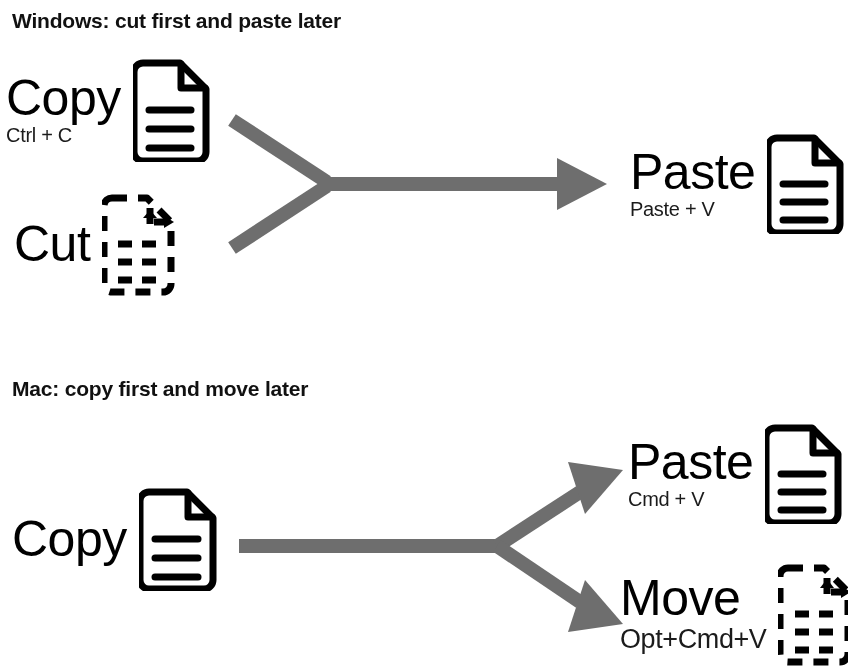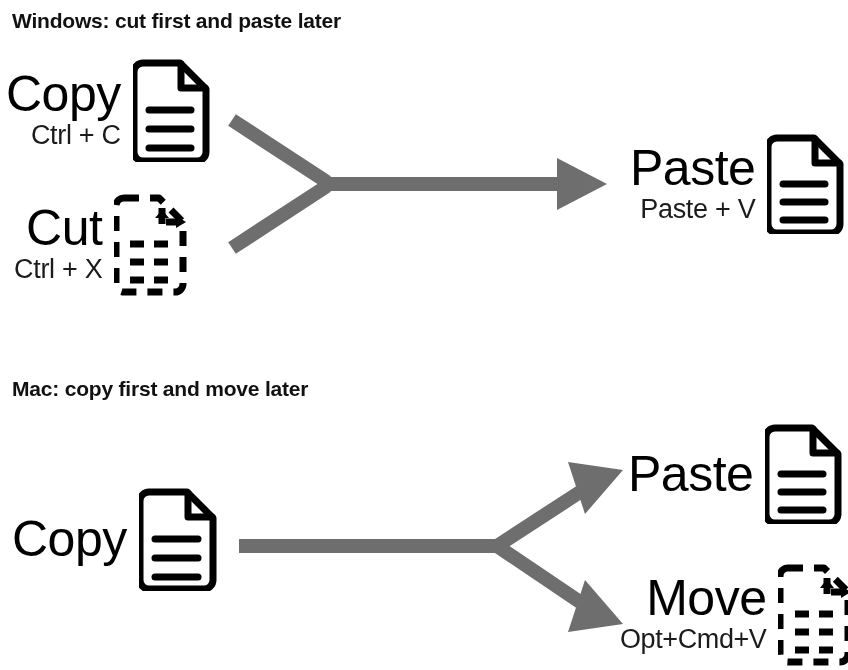--- a/index.html
+++ b/index.html
@@ -42,36 +42,35 @@
   .node {
     position: absolute;
     display: flex;
     flex-direction: row;
     align-items: center;
     white-space: nowrap;
   }
   .node-text {
     display: flex;
     flex-direction: column;
-    align-items: flex-end;
     justify-content: center;
     line-height: 1;
   }
   .node-label {
     font-family: "Liberation Sans", "DejaVu Sans", sans-serif;
     font-weight: normal;
     font-size: 50px;
     line-height: 0.98;
     color: #000000;
     letter-spacing: -0.5px;
   }
   .node-shortcut {
     font-family: "Liberation Sans", "DejaVu Sans", sans-serif;
     font-weight: normal;
-    font-size: 27px;
+    font-size: 20px;
     line-height: 1.05;
     color: #1b1b1b;
     margin-top: 2px;
     letter-spacing: -0.3px;
   }
   .node-shortcut.tight {
     font-size: 27px;
     letter-spacing: -0.4px;
   }
   .icon-wrap {
@@ -117,21 +116,20 @@
         <line x1="16" y1="52" x2="58" y2="52" stroke="#000000" stroke-width="7" stroke-linecap="round"></line>
         <line x1="16" y1="71" x2="58" y2="71" stroke="#000000" stroke-width="7" stroke-linecap="round"></line>
         <line x1="16" y1="90" x2="58" y2="90" stroke="#000000" stroke-width="7" stroke-linecap="round"></line>
       </svg>
     </span>
   </div>
 
   <div class="node" id="node-cut-win">
     <div class="node-text">
       <div class="node-label">Cut</div>
-      <div class="node-shortcut">Ctrl + X</div>
     </div>
     <span class="icon-wrap">
       <svg width="80" height="104" viewBox="0 0 80 104" aria-hidden="true">
         <path d="M10 6 H45 L69 30 V92 A8 8 0 0 1 61 100 H10 A8 8 0 0 1 2 92 V14 A8 8 0 0 1 10 6 Z" fill="#ffffff" stroke="#000000" stroke-width="7" stroke-linejoin="round" stroke-linecap="butt" stroke-dasharray="15 11"></path>
         <line x1="16" y1="52" x2="55" y2="52" stroke="#000000" stroke-width="7" stroke-linecap="butt" stroke-dasharray="14 10"></line>
         <line x1="16" y1="70" x2="55" y2="70" stroke="#000000" stroke-width="7" stroke-linecap="butt" stroke-dasharray="14 10"></line>
         <line x1="16" y1="88" x2="55" y2="88" stroke="#000000" stroke-width="7" stroke-linecap="butt" stroke-dasharray="14 10"></line>
         <path d="M48 32 V16" fill="none" stroke="#000000" stroke-width="7" stroke-linecap="butt"></path>
         <path d="M48 18 L41 26 L55 26 Z" fill="#000000"></path>
         <path d="M52 30 H64" fill="none" stroke="#000000" stroke-width="7" stroke-linecap="butt"></path>
@@ -184,20 +182,21 @@
     <path d="M4 98 H268" stroke="#6e6e6e" stroke-width="14" stroke-linecap="butt" fill="none"></path>
     <path d="M262 98 L345 44" stroke="#6e6e6e" stroke-width="14" stroke-linecap="butt" fill="none"></path>
     <path d="M262 98 L345 154" stroke="#6e6e6e" stroke-width="14" stroke-linecap="butt" fill="none"></path>
     <path d="M333 14 L388 22 L350 66 Z" fill="#6e6e6e"></path>
     <path d="M350 132 L388 176 L333 184 Z" fill="#6e6e6e"></path>
   </svg>
 
   <div class="node" id="node-paste-mac">
     <div class="node-text">
       <div class="node-label">Paste</div>
+      <div class="node-shortcut">Cmd + V</div>
     </div>
     <span class="icon-wrap">
       <svg width="78" height="100" viewBox="0 0 78 100" aria-hidden="true">
         <path d="M10 4 H47 L73 30 V90 A9 9 0 0 1 64 99 H10 A9 9 0 0 1 1 90 V13 A9 9 0 0 1 10 4 Z" fill="#ffffff" stroke="#000000" stroke-width="7" stroke-linejoin="round" stroke-linecap="round"></path>
         <path d="M48 5 V29 H72" fill="none" stroke="#000000" stroke-width="7" stroke-linejoin="round" stroke-linecap="round"></path>
         <line x1="16" y1="50" x2="58" y2="50" stroke="#000000" stroke-width="7" stroke-linecap="round"></line>
         <line x1="16" y1="68" x2="58" y2="68" stroke="#000000" stroke-width="7" stroke-linecap="round"></line>
         <line x1="16" y1="86" x2="58" y2="86" stroke="#000000" stroke-width="7" stroke-linecap="round"></line>
       </svg>
     </span>

